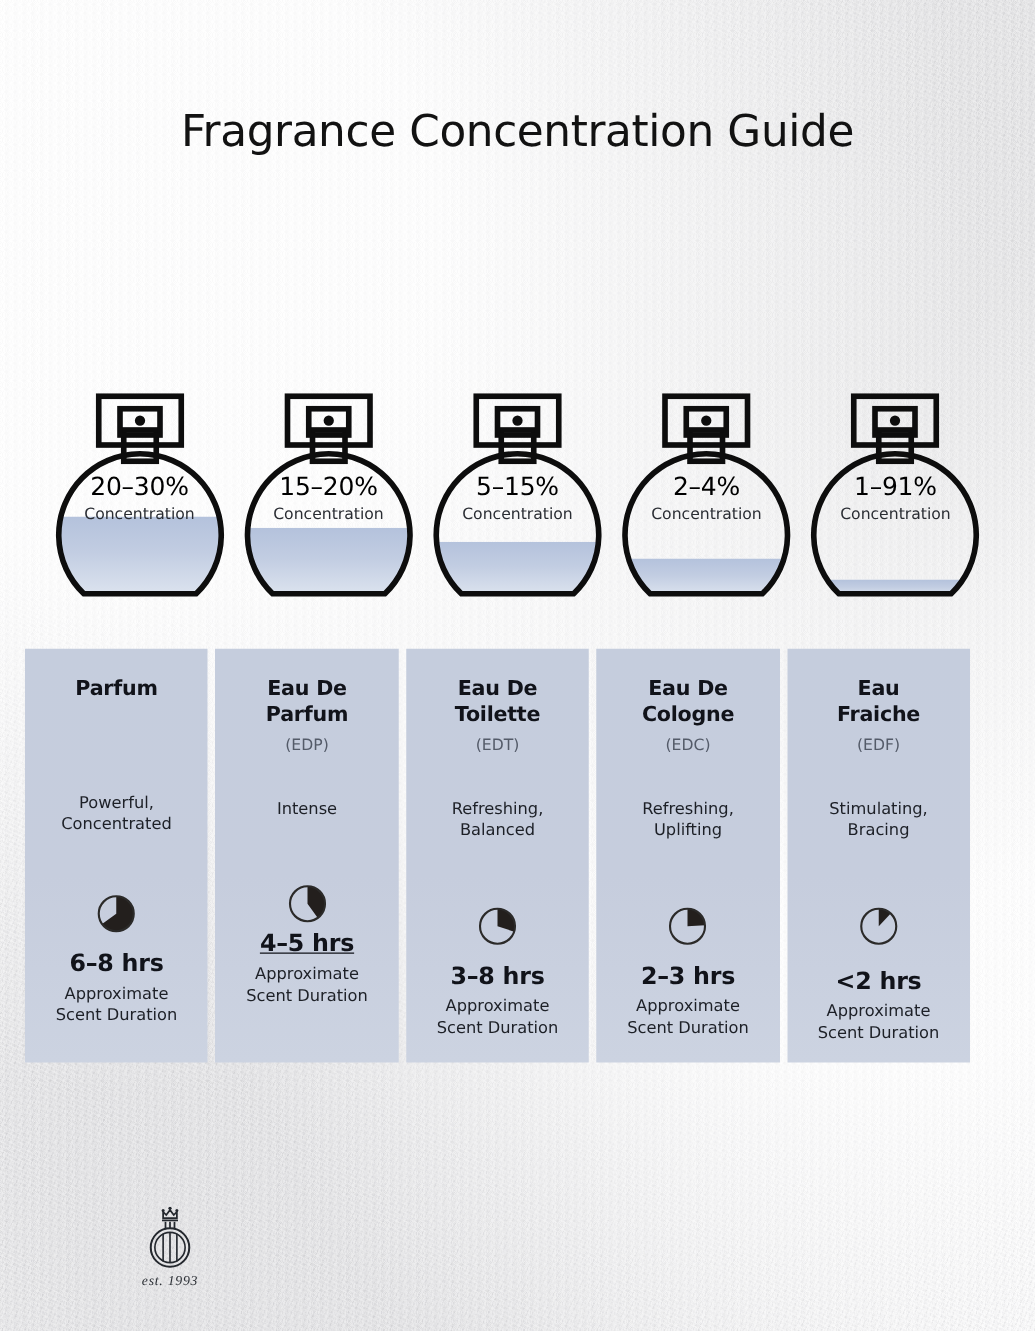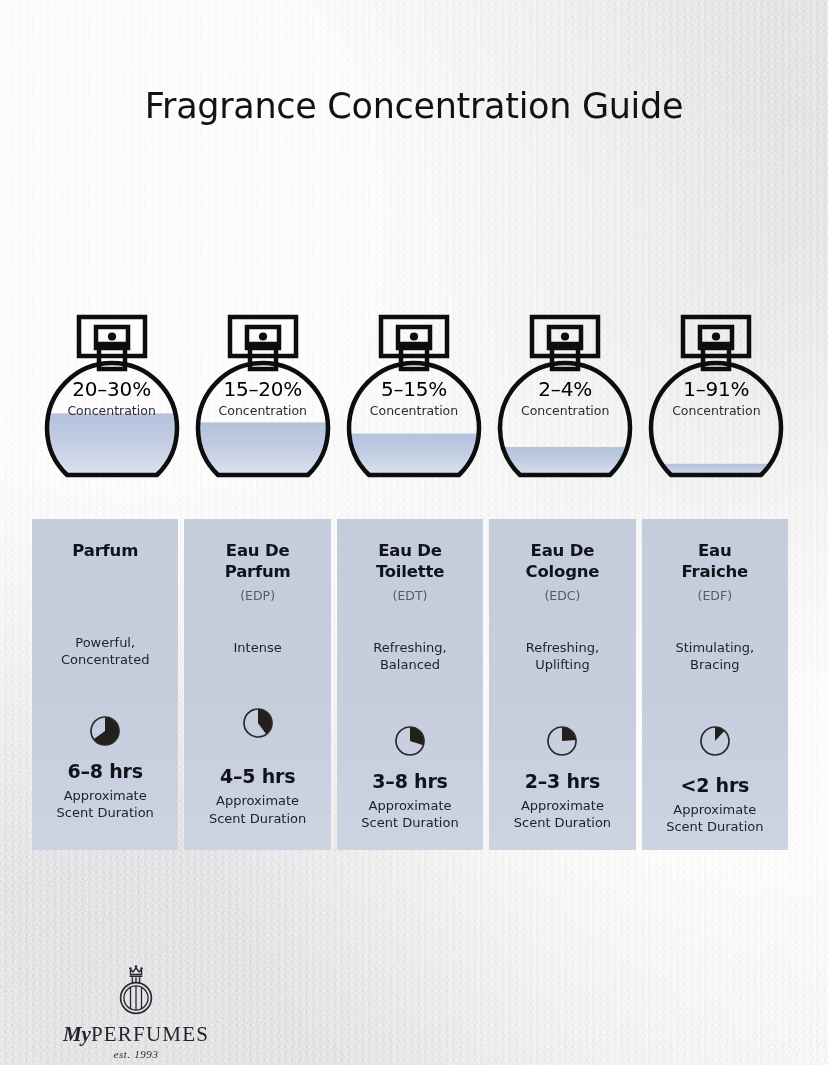--- a/index.html
+++ b/index.html
@@ -104,21 +104,21 @@
     font-size: 12.5px;
     color: #2a2d33;
     margin-top: 2px;
     font-family: "DejaVu Sans", sans-serif;
   }
 
   
   #cards {
     position: absolute;
     top: 519px;
-    left: 32px;
+    left: 20px;
     width: 756px;
     height: 331px;
     display: flex;
     gap: 6px;
   }
   .card {
     flex: 1 1 0;
     background: linear-gradient(180deg, #c5cddd 0%, #c6cddd 55%, #ccd3e1 100%);
     display: flex;
     flex-direction: column;
@@ -346,21 +346,21 @@
         <div class="card-duration" style="margin-top: 5px;">Approximate<br>Scent Duration</div>
       </div>
       <div class="card">
         <div class="card-name" style="margin-top: 0px;">Eau De<br>Parfum</div>
         <div class="card-abbr">(EDP)</div>
         <div class="card-desc" style="margin-top: 36px;">Intense</div>
         <div class="pie-wrap" style="margin-top: 50px;"><svg width="34" height="34" viewBox="0 0 34 34" aria-hidden="true">
             <path d="M 17 17 L 17 3 A 14 14 0 0 1 25.23 28.33 Z" fill="#231f1d"></path>
             <circle cx="17" cy="17" r="14" fill="none" stroke="#2b2a29" stroke-width="1.7"></circle>
           </svg></div>
-        <div class="card-hours" style="margin-top: 25px;">4–5 hrs</div>
+        <div class="card-hours" style="margin-top: 4px; text-decoration: underline;">4–5 hrs</div>
         <div class="card-duration" style="margin-top: 5px;">Approximate<br>Scent Duration</div>
       </div>
       <div class="card">
         <div class="card-name" style="margin-top: 0px;">Eau De<br>Toilette</div>
         <div class="card-abbr">(EDT)</div>
         <div class="card-desc" style="margin-top: 36px;">Refreshing,<br>Balanced</div>
         <div class="pie-wrap" style="margin-top: 50px;"><svg width="34" height="34" viewBox="0 0 34 34" aria-hidden="true">
             <path d="M 17 17 L 17 3 A 14 14 0 0 1 30.31 21.33 Z" fill="#231f1d"></path>
             <circle cx="17" cy="17" r="14" fill="none" stroke="#2b2a29" stroke-width="1.7"></circle>
           </svg></div>
@@ -407,17 +407,16 @@
           <line x1="30.6" y1="15.4" x2="30.6" y2="21.5" stroke-width="1.4"></line>
 
           <circle cx="27" cy="36" r="15.4"></circle>
           <circle cx="27" cy="36" r="12.1" stroke-width="1.3"></circle>
           <line x1="21.5" y1="25.0" x2="21.5" y2="47.2" stroke-width="1.3"></line>
           <line x1="27" y1="23.9" x2="27" y2="48.1" stroke-width="1.3"></line>
           <line x1="32.5" y1="25.0" x2="32.5" y2="47.2" stroke-width="1.3"></line>
         </g>
       </svg>
     </div>
-    <div class="logo-word"><span class="my">My</span><span>PERFUMES</span></div>
     <div class="logo-est">est. 1993</div>
   </div>
 
 </div>
 
 </body></html>

